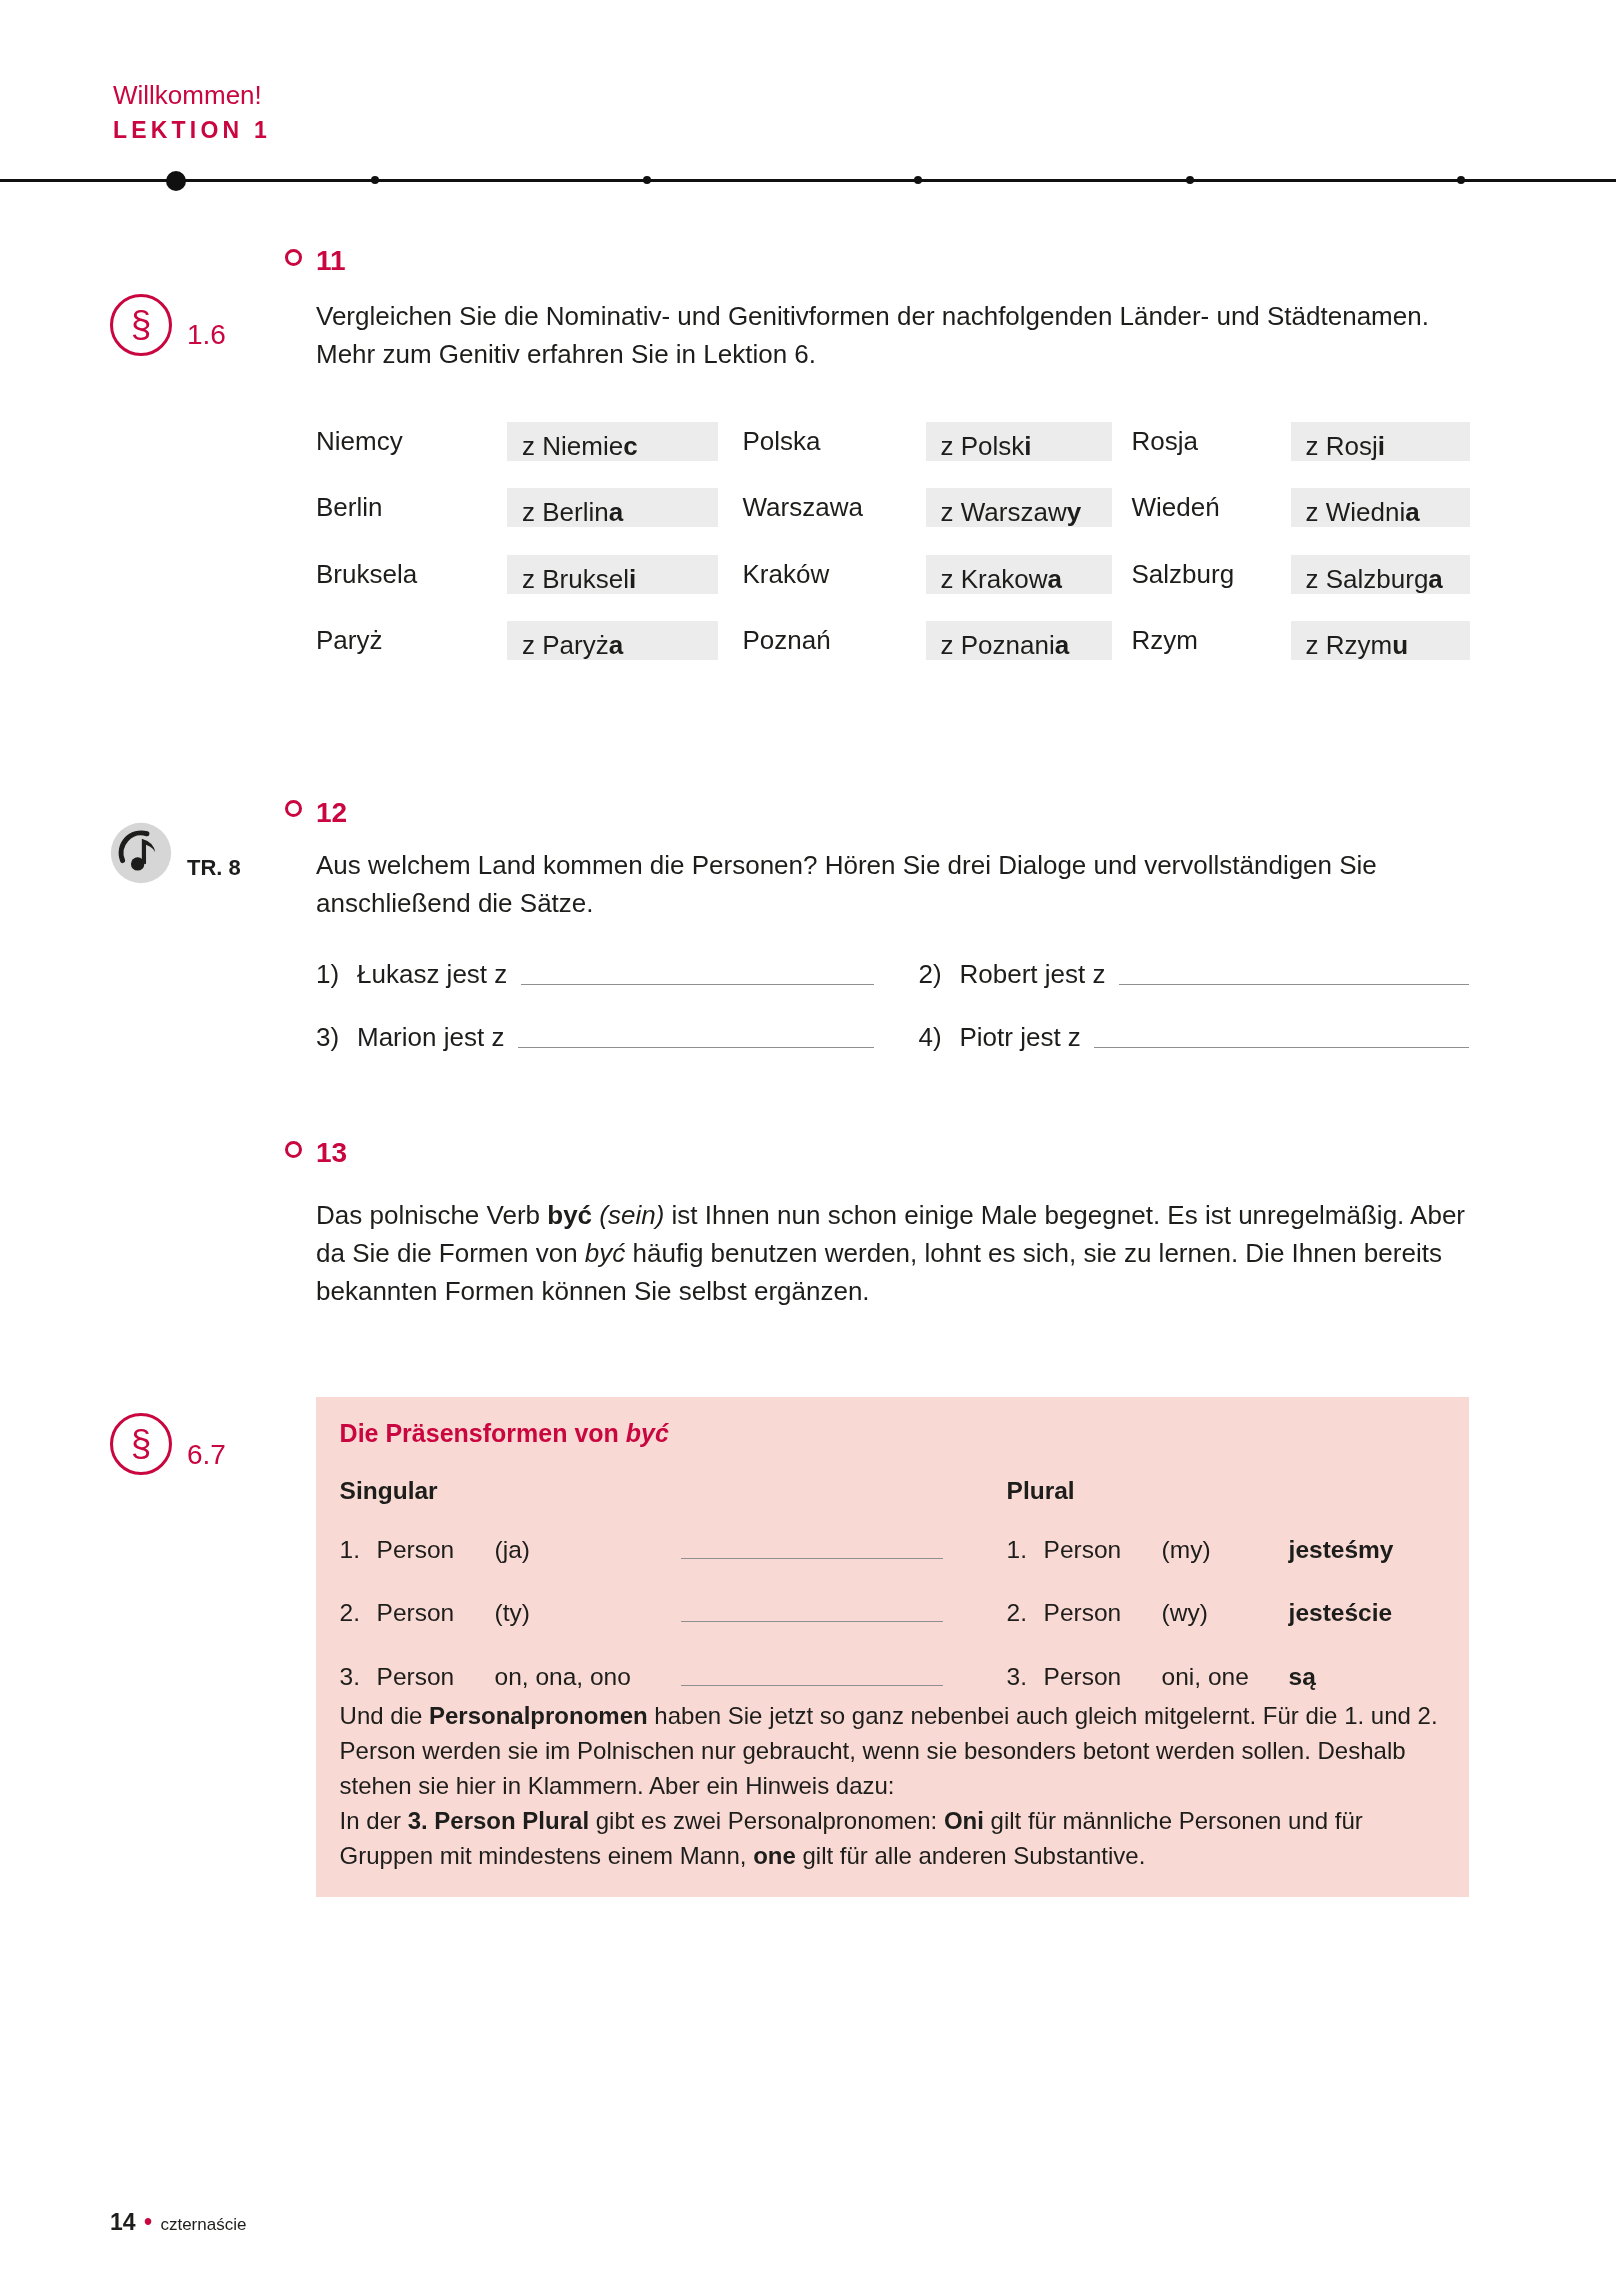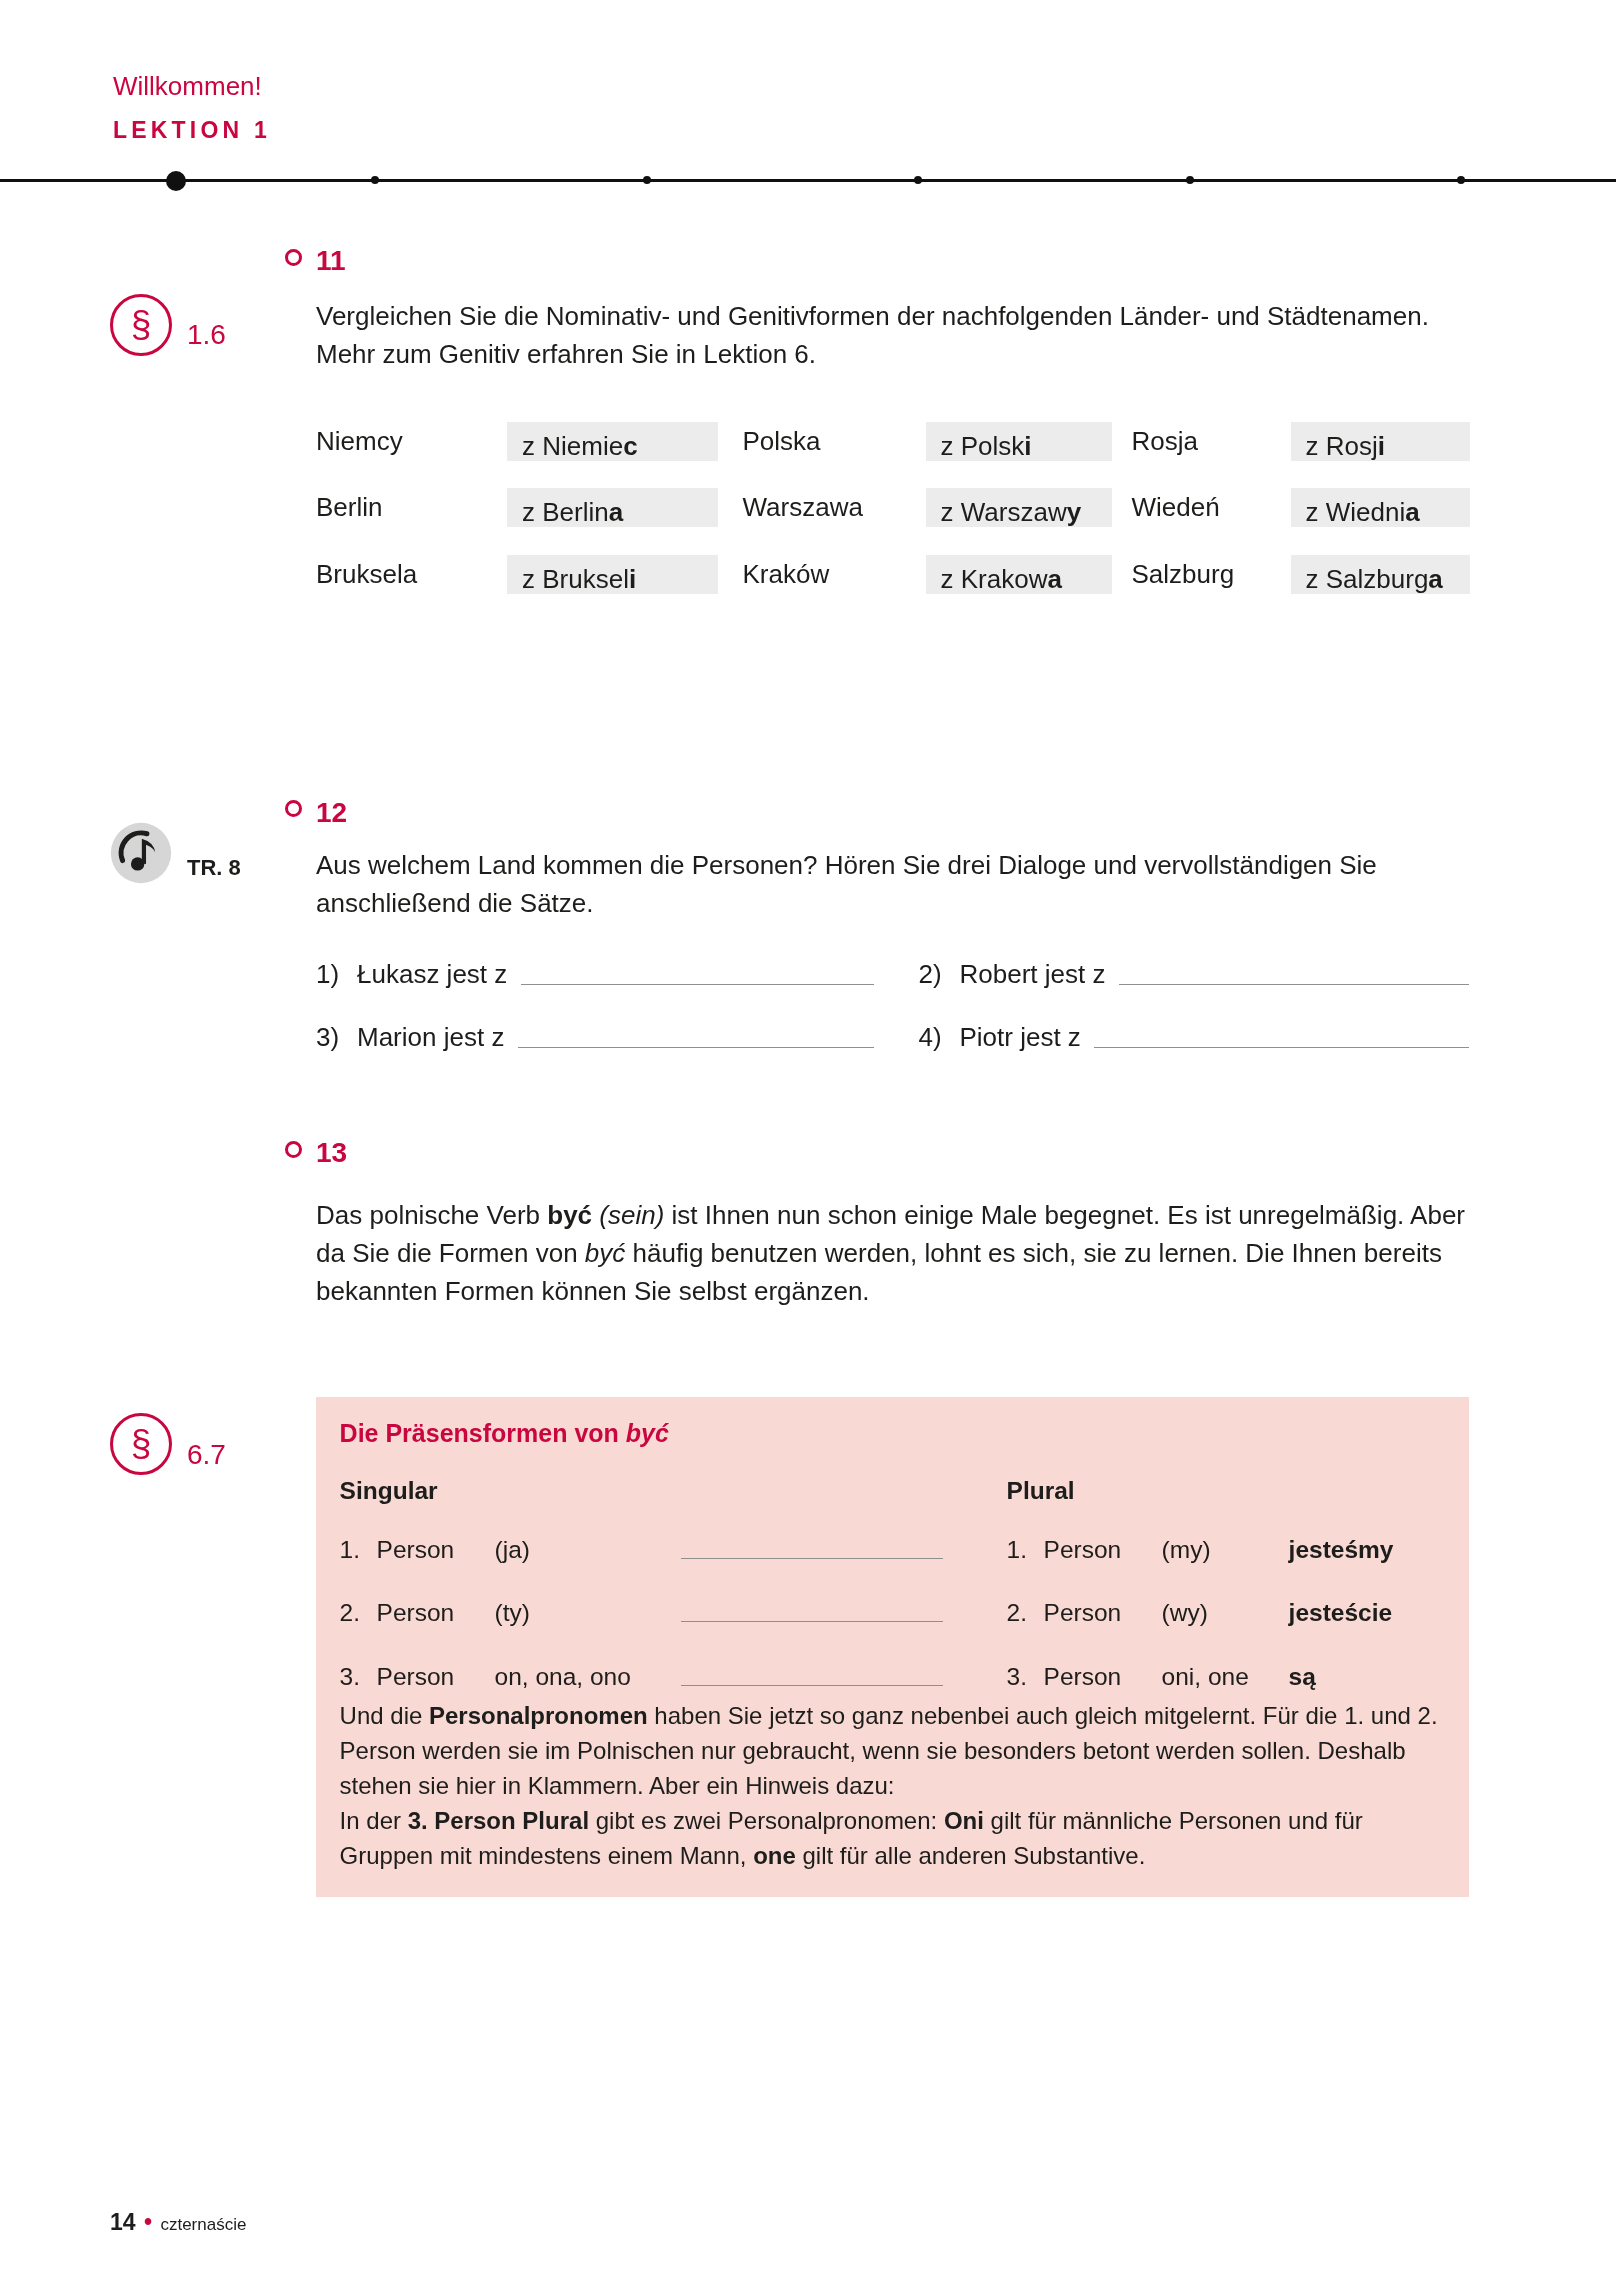--- a/index.html
+++ b/index.html
@@ -8,21 +8,21 @@
     --cell:#ececec;
     --blank:#8f8f8f;
     --ink:#1d1d1b;
   }
   html,body{margin:0;padding:0;}
   body{font-family:"Liberation Sans",sans-serif;color:var(--ink);background:#ffffff;}
   .page{position:relative;width:1616px;height:2284px;background:#fff;overflow:hidden;}
   .abs{position:absolute;}
 
   
-  .series{left:113px;top:71px;font-size:26px;color:var(--accent);}
+  .series{left:113px;top:80px;font-size:26px;color:var(--accent);}
   .lesson{left:113px;top:117px;font-size:23px;font-weight:700;letter-spacing:4.2px;color:var(--accent);}
   .topline{left:0;top:179px;width:1616px;height:2.5px;background:#101010;}
   .dot{background:#101010;border-radius:50%;position:absolute;}
   .dot.big{width:20px;height:20px;left:166px;top:171px;}
   .dot.small{width:8.4px;height:8.4px;top:176px;}
 
   
   .exmark{width:11px;height:11px;border:3.4px solid var(--accent);border-radius:50%;background:#fff;}
   .exnum{font-size:28px;font-weight:700;color:var(--accent);line-height:1;}
 
@@ -123,20 +123,28 @@
 
     <div class="grow">
       <span class="nom c1">Bruksela</span>
       <span class="gen g1"><span>z Bruksel</span><b>i</b></span>
       <span class="nom c2">Kraków</span>
       <span class="gen g2"><span>z Krakow</span><b>a</b></span>
       <span class="nom c3">Salzburg</span>
       <span class="gen g3"><span>z Salzburg</span><b>a</b></span>
     </div>
 
+    <div class="grow">
+      <span class="nom c1">Paryż</span>
+      <span class="gen g1"><span>z Paryż</span><b>a</b></span>
+      <span class="nom c2">Poznań</span>
+      <span class="gen g2"><span>z Poznani</span><b>a</b></span>
+      <span class="nom c3">Rzym</span>
+      <span class="gen g3"><span>z Rzym</span><b>u</b></span>
+    </div>
 
 
   </div>
 
   <div class="abs exmark" style="left:285px;top:800px;"></div>
   <div class="abs exnum" style="left:316px;top:799px;">12</div>
   <div class="abs" style="left:110px;top:822px;">
     <svg width="62" height="62" viewBox="0 0 74 74">
       <circle cx="37" cy="37" r="36" fill="#d6d6d6"></circle>
       <path d="M 15 46 A 24 24 0 0 1 44 14" fill="none" stroke="#1d1d1b" stroke-width="6" stroke-linecap="round"></path>

